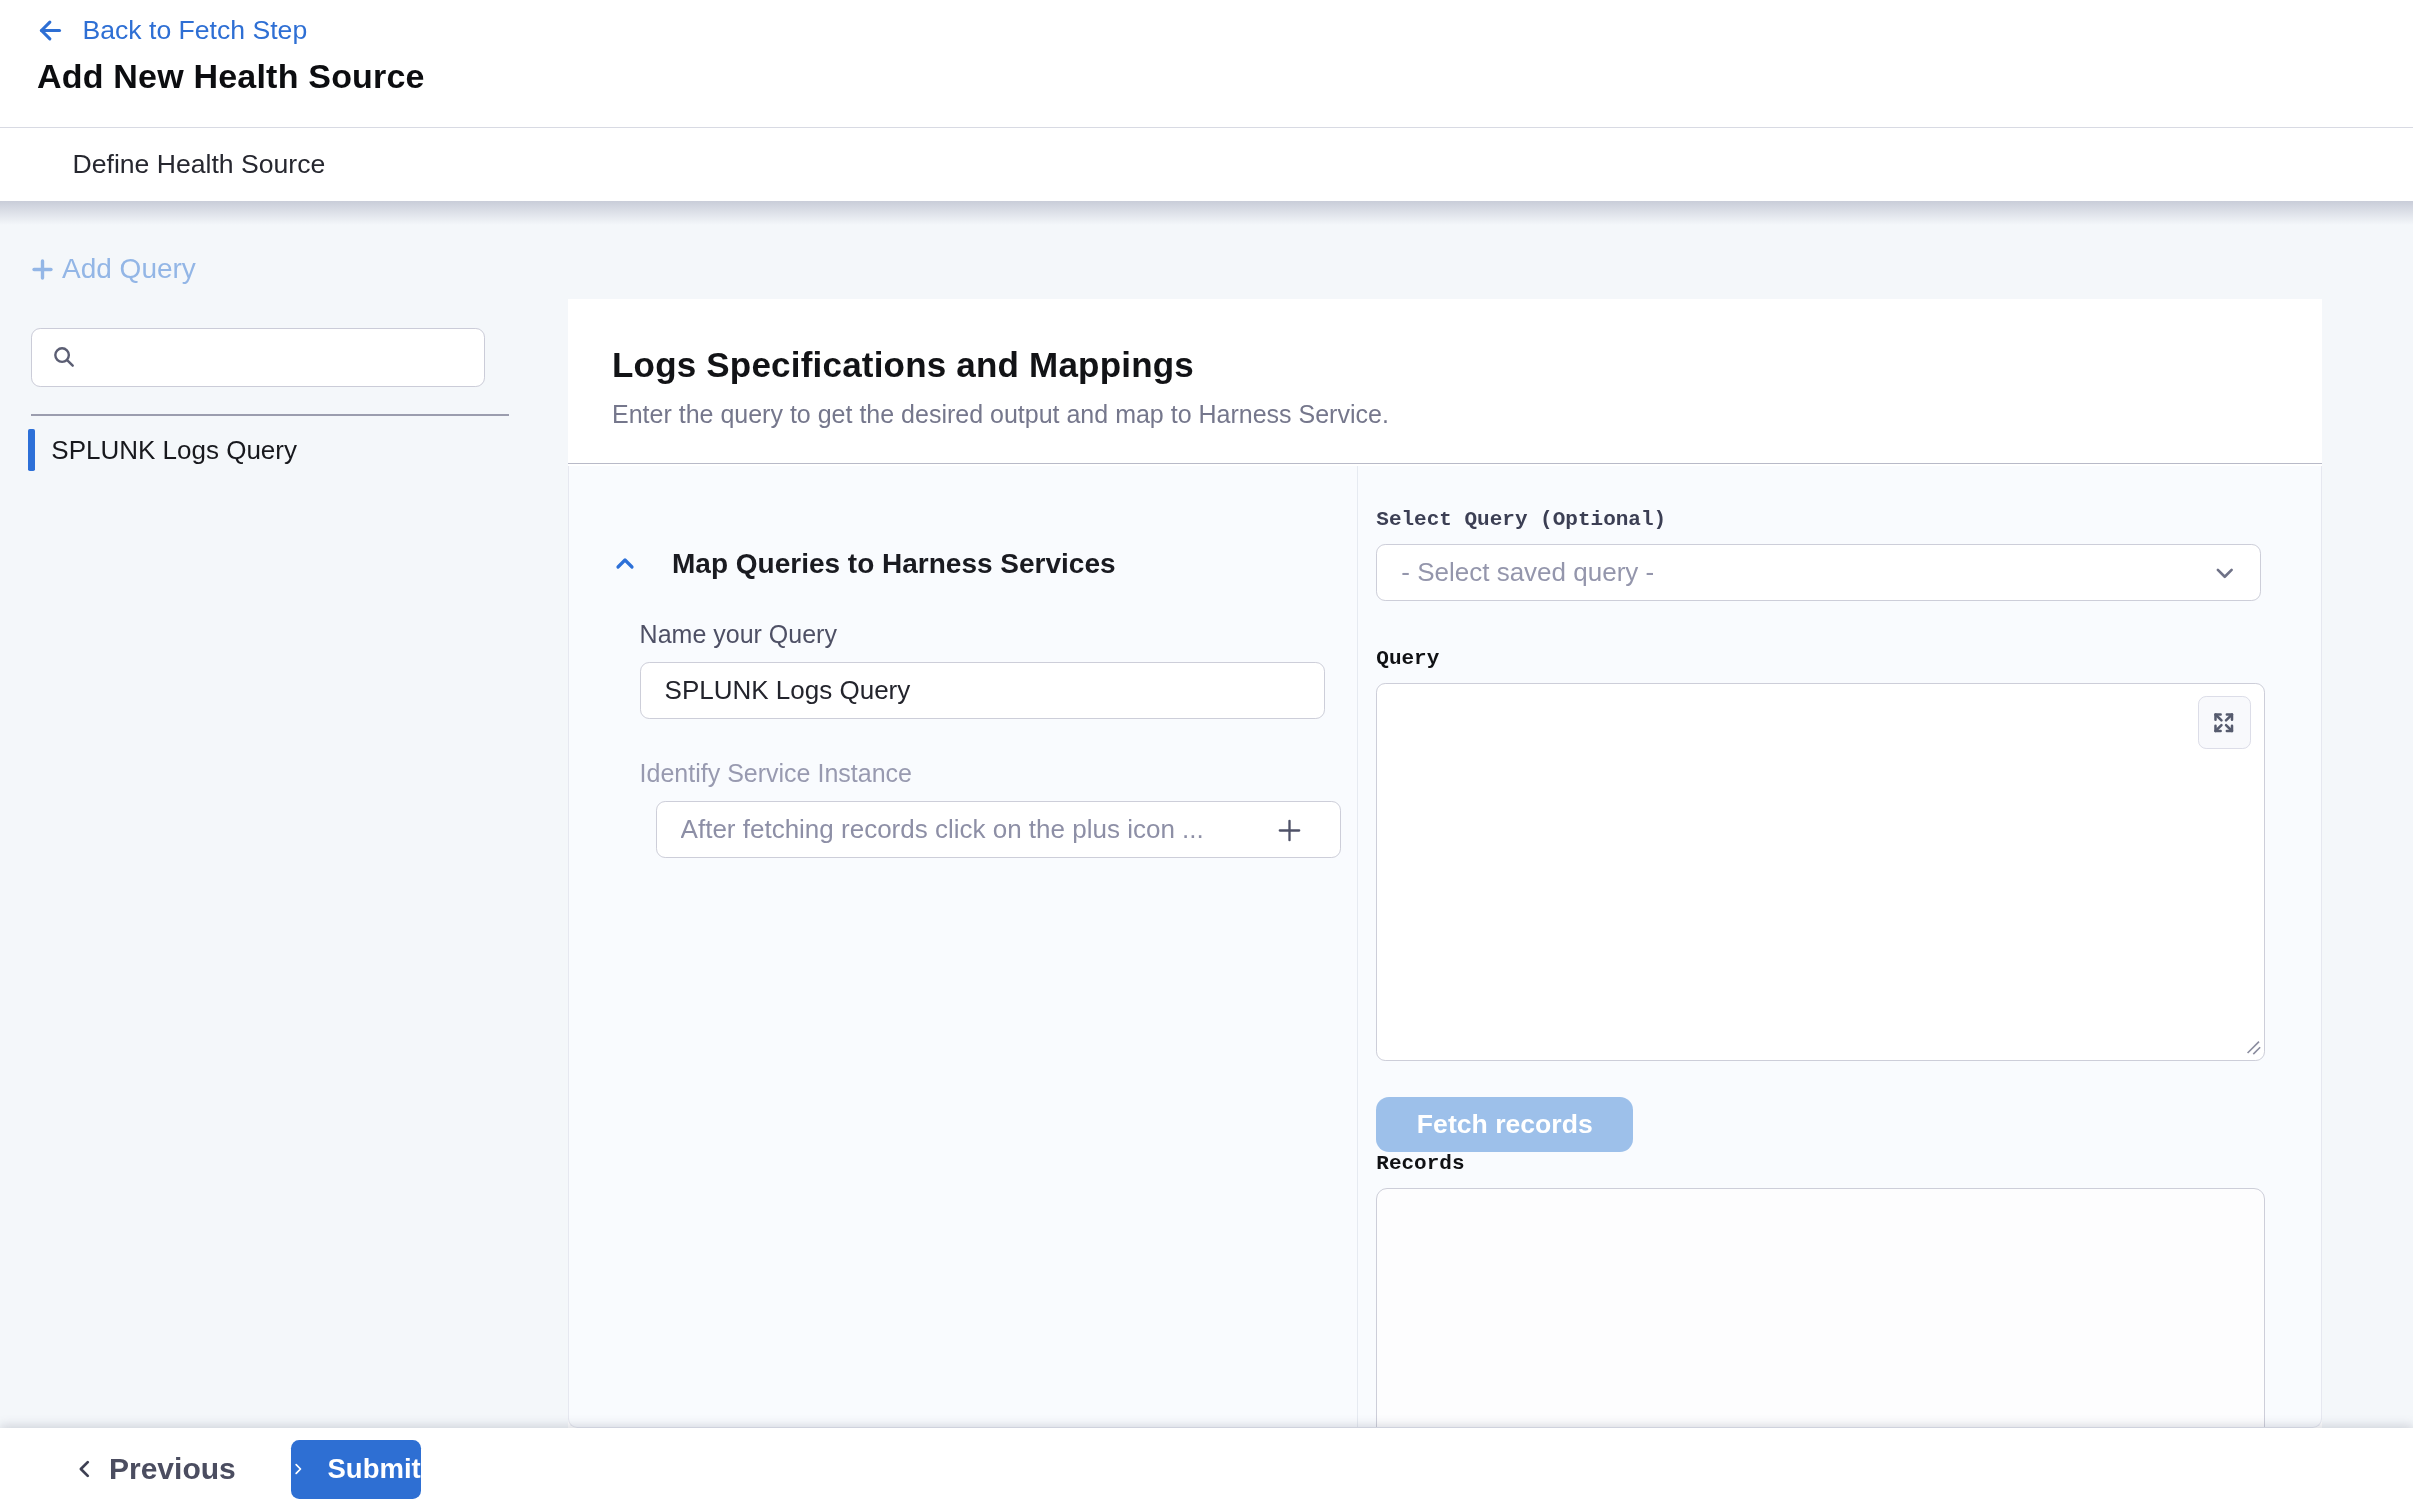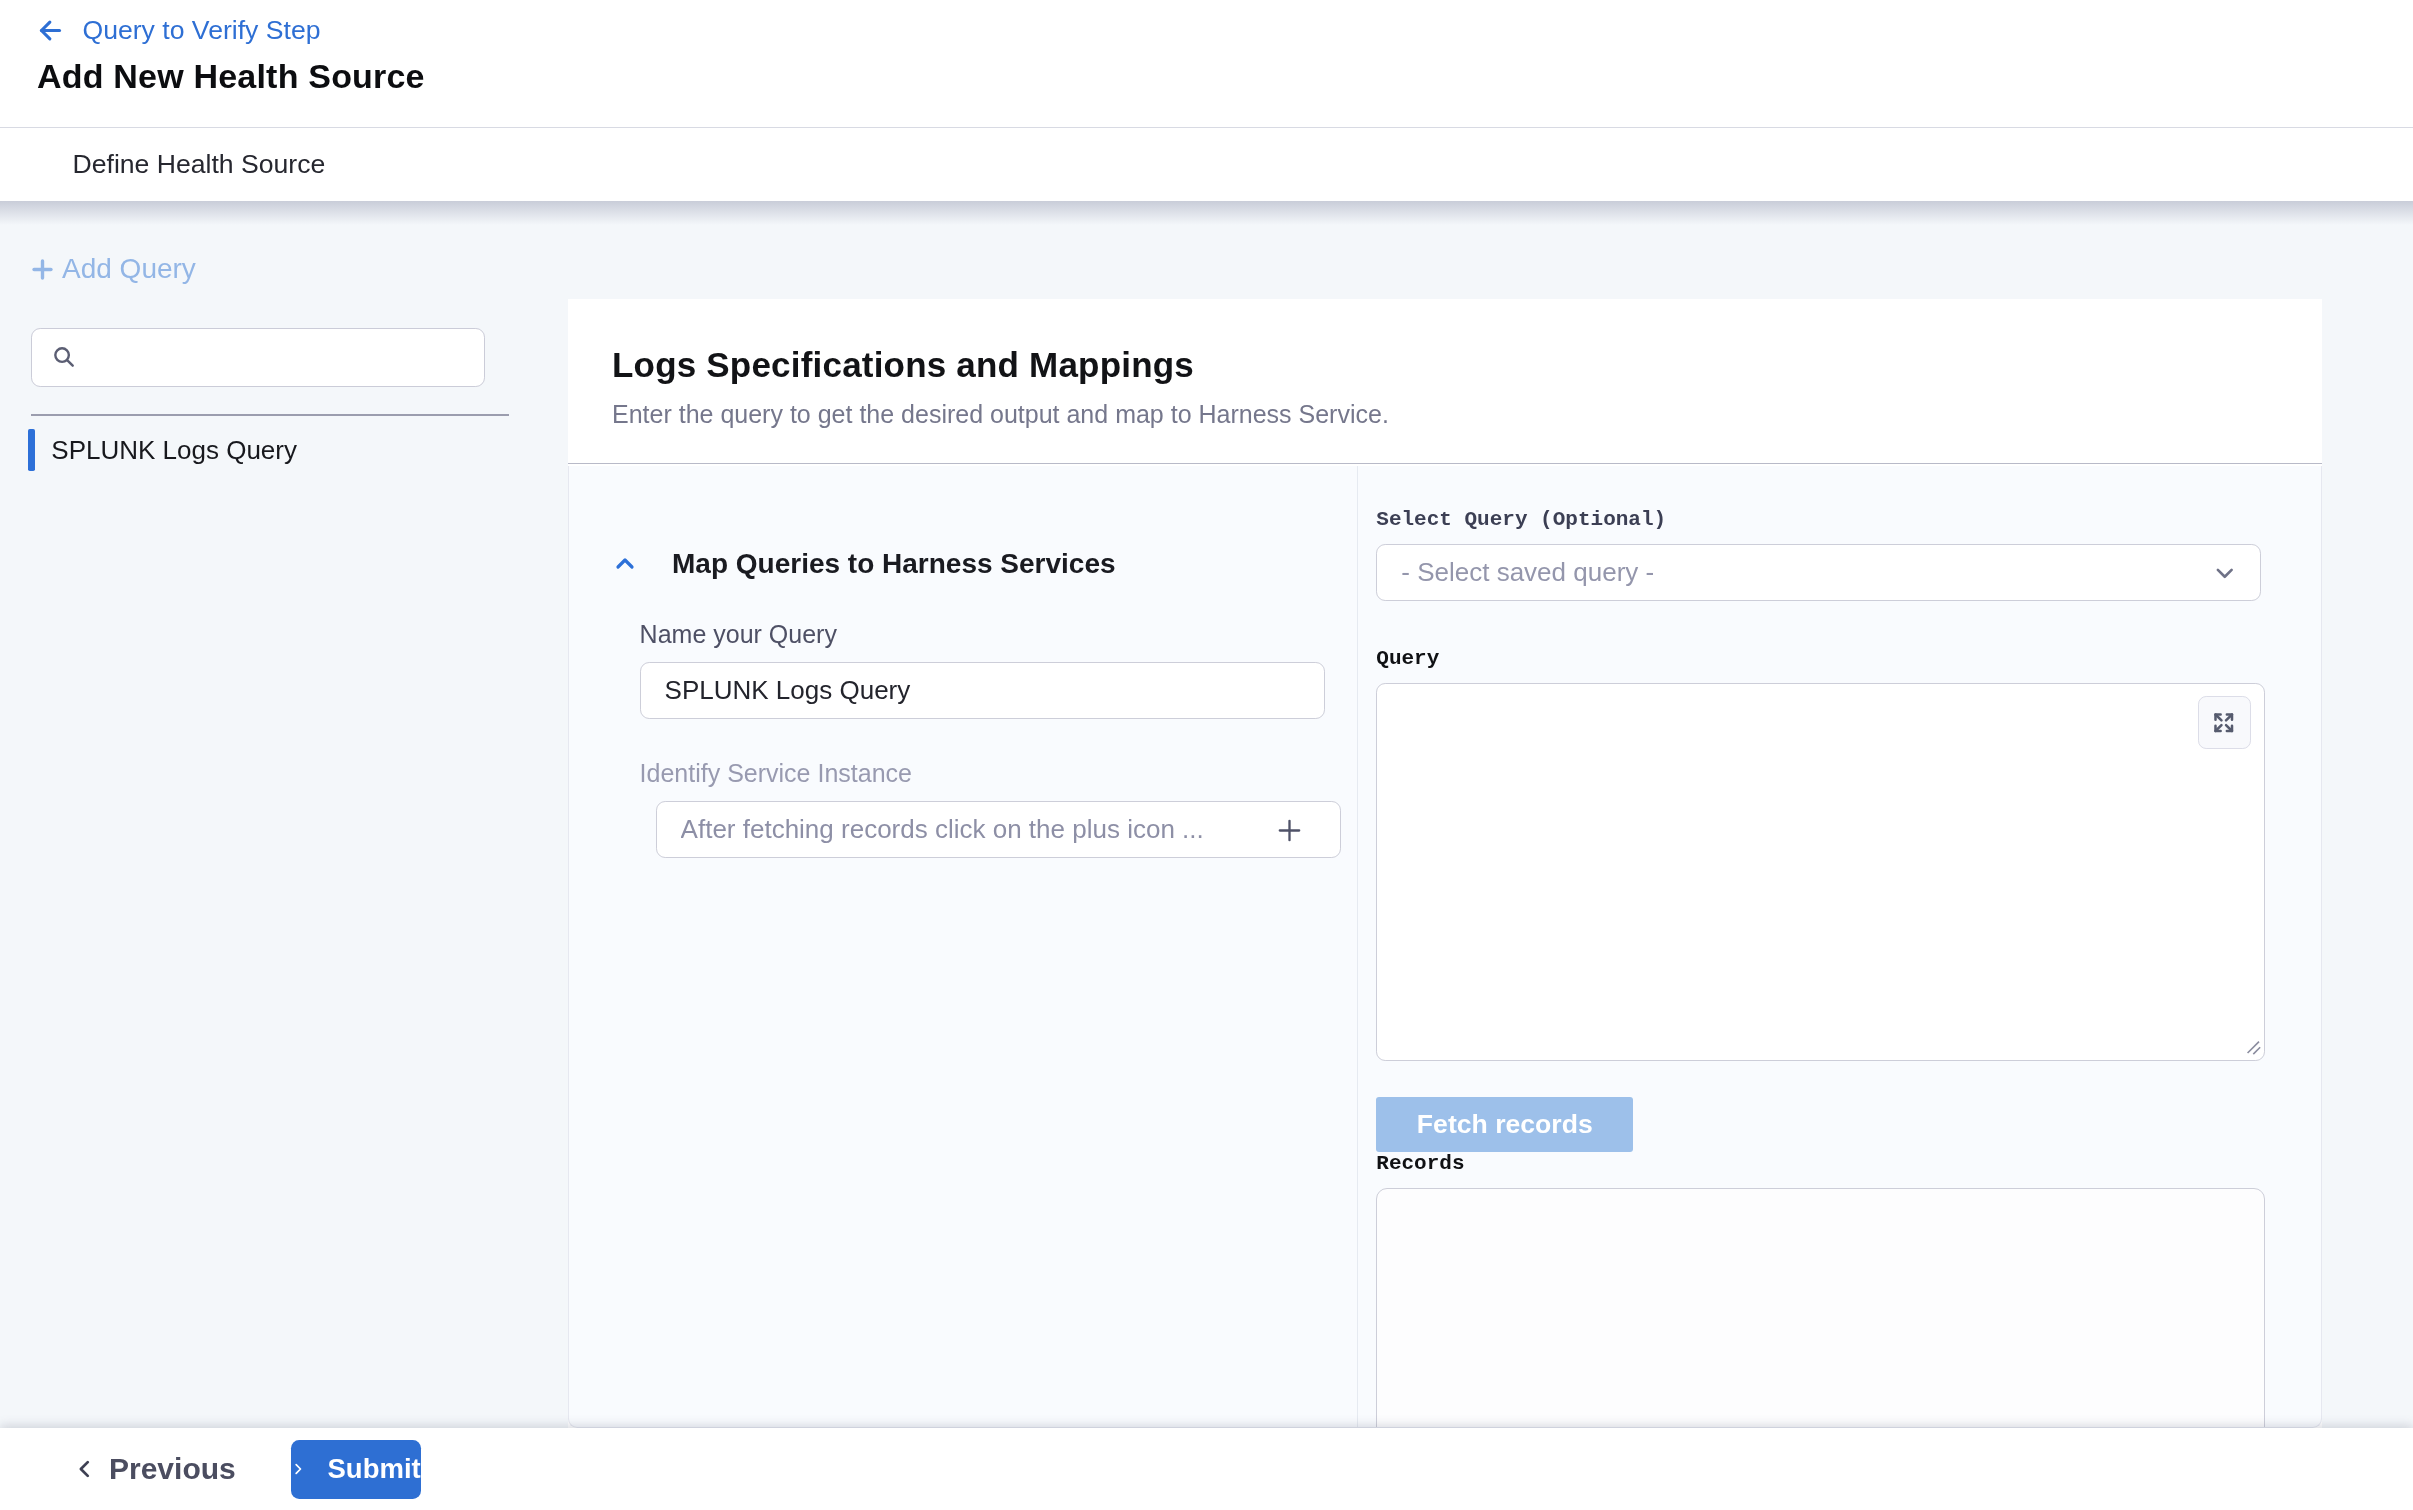--- a/index.html
+++ b/index.html
@@ -95,21 +95,21 @@
     width: 889px; height: 378px; background: #fff; border: 1.8px solid #cdced9; border-radius: 9.2px;
     resize: none; outline: none; font-family: "Liberation Sans", sans-serif; font-size: 25px; padding: 18.3px;
   }
   .expand-btn {
     position: absolute; top: 13px; right: 14.7px; width: 53px; height: 53px;
     background: #f8f9fc; border: 1.8px solid #dcdde8; border-radius: 8.2px;
     display: flex; align-items: center; justify-content: center; cursor: pointer;
   }
   .resize-handle { position: absolute; right: 3.7px; bottom: 9.2px; }
   .fetch-btn {
-    margin-top: 33px; width: 257px; height: 55px; background: #9dc0ea; border: none; border-radius: 3px;
+    margin-top: 33px; width: 257px; height: 55px; background: #9dc0ea; border: none; border-radius: 13px;
     color: #ffffff; font-size: 26.6px; font-weight: 700; cursor: pointer;
     font-family: "Liberation Sans", sans-serif;
   }
   .records-label { }
   .records-box {
     margin-top: 11px; width: 889px; height: 367px;
     background: #fdfdfe; border: 1.8px solid #cdced9; border-radius: 11px;
   }
 
   
@@ -134,21 +134,21 @@
 <body>
 
 <div class="page">
 
   <header class="topbar">
     <div class="back-row">
       <svg width="31" height="31" viewBox="0 0 24 24" fill="none" stroke="#2e6fd4" stroke-width="2.4" stroke-linecap="round" stroke-linejoin="round">
         <path d="M19 12H5"></path>
           <path d="M11.5 5.5 5 12l6.5 6.5"></path>
       </svg>
-      <span>Query to Verify Step</span>
+      <span>Back to Fetch Step</span>
     </div>
     <h1 class="page-title">Add New Health Source</h1>
   </header>
 
   <nav class="tabbar">
     <div class="tab">
       <span>Define Health Source</span>
     </div>
   </nav>
 

